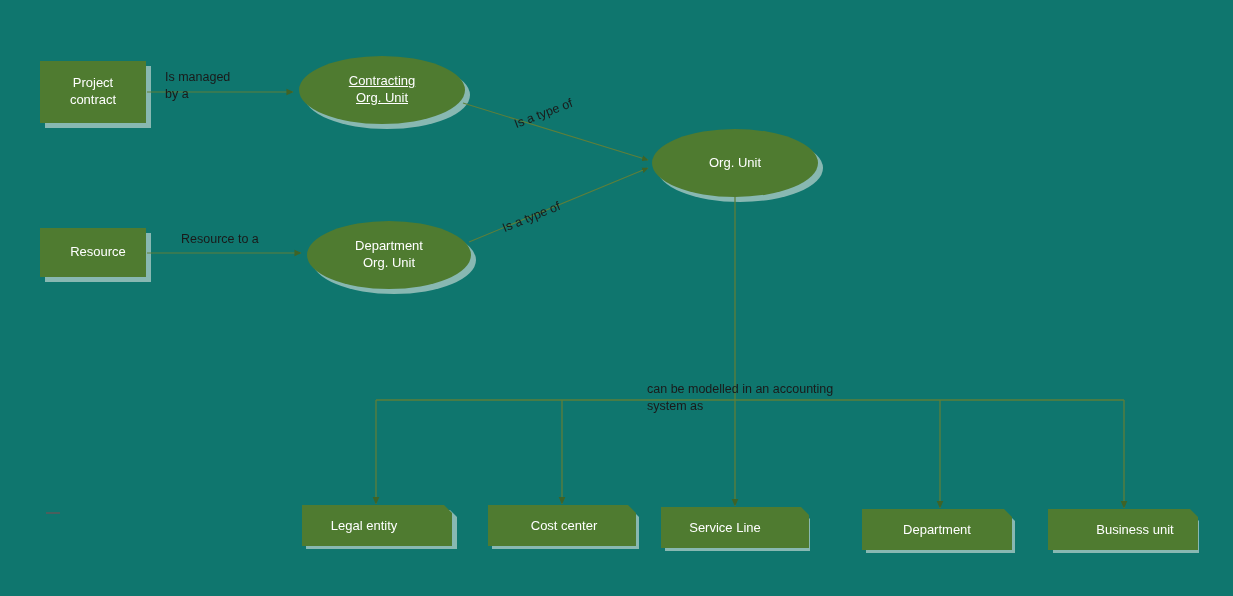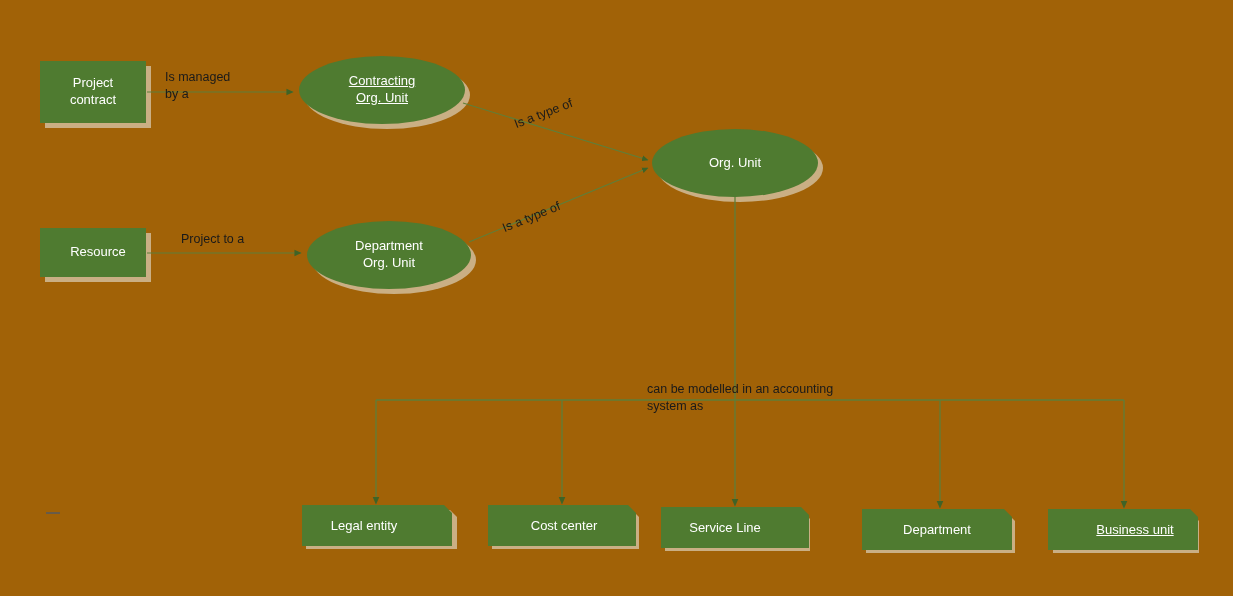--- a/index.html
+++ b/index.html
@@ -9,21 +9,21 @@
     background: #ffffff;
   }
   body {
     font-family: "Liberation Sans", sans-serif;
     -webkit-font-smoothing: antialiased;
   }
   #canvas {
     position: relative;
     width: 1233px;
     height: 596px;
-    background: #a16207;
+    background: #0f766e;
     overflow: hidden;
   }
   #diagram-svg {
     position: absolute;
     left: 0;
     top: 0;
     width: 1233px;
     height: 596px;
   }
   .node-label {
@@ -121,26 +121,26 @@
   <div class="node-label" style="left:652px; top:154px; width:166px;">Org. Unit</div>
 
   <div class="node-label" style="left:302px; top:517px; width:124px;">Legal entity</div>
 
   <div class="node-label" style="left:488px; top:517px; width:152px;">Cost center</div>
 
   <div class="node-label" style="left:661px; top:519px; width:128px;">Service Line</div>
 
   <div class="node-label" style="left:862px; top:521px; width:150px;">Department</div>
 
-  <div class="node-label" style="left:1048px; top:521px; width:174px;text-decoration:underline;">Business unit</div>
+  <div class="node-label" style="left:1048px; top:521px; width:174px;">Business unit</div>
 
   <div class="edge-label" style="left:165px; top:69px;">Is managed
 by a</div>
 
-  <div class="edge-label" style="left:181px; top:231px;">Project to a</div>
+  <div class="edge-label" style="left:181px; top:231px;">Resource to a</div>
 
   <div class="edge-label rot1" style="left:512px; top:117px;">Is a type of</div>
 
   <div class="edge-label rot2" style="left:500px; top:221px;">Is a type of</div>
 
   <div class="edge-label" style="left:647px; top:381px;">can be modelled in an accounting
 system as</div>
 
 </div>
 

